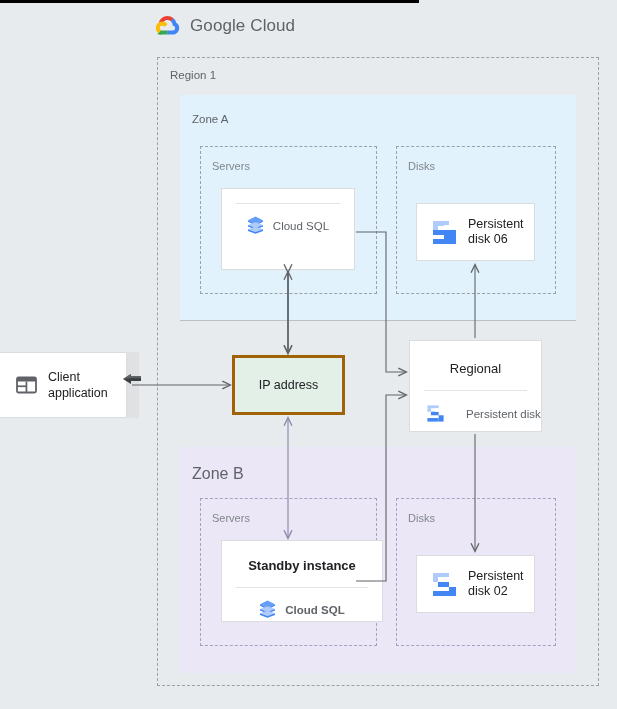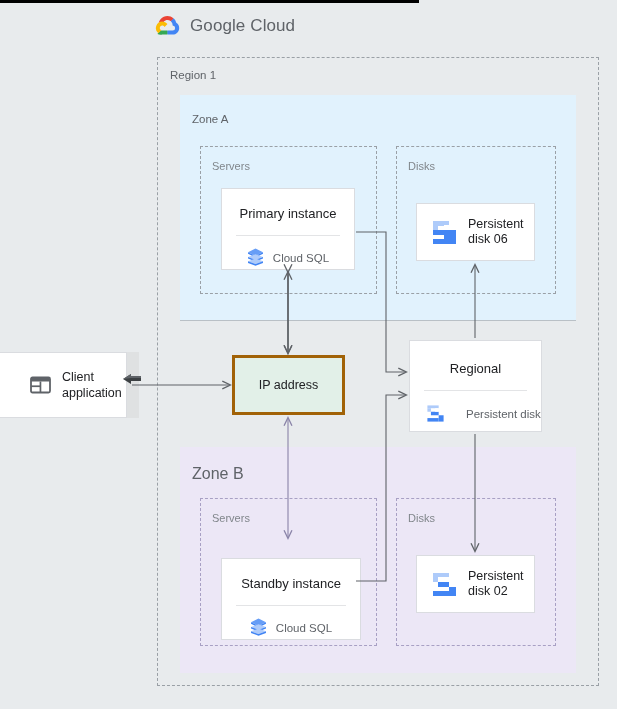--- a/index.html
+++ b/index.html
@@ -51,21 +51,21 @@
   .card-title{font-size:13px;color:#202124;text-align:center;}
   .card-divider{height:1px;background:#e3e4e6;}
   .card-sub{display:flex;align-items:center;justify-content:center;gap:9px;
             font-size:11.5px;color:#5f6368;}
 
   #primary-instance{left:221px;top:188px;width:134px;height:82px;}
   #primary-instance .card-title{margin-top:17px;}
   #primary-instance .card-divider{margin:14px 14px 0 14px;}
   #primary-instance .card-sub{margin-top:12px;}
 
-  #standby-instance{left:221px;top:558px;width:140px;height:82px;}
+  #standby-instance{left:221px;top:540px;width:162px;height:82px;font-weight:bold;}
   #standby-instance .card-title{margin-top:17px;}
   #standby-instance .card-divider{margin:14px 14px 0 14px;}
   #standby-instance .card-sub{margin-top:12px;}
 
   #pdisk-01{left:416px;top:203px;width:119px;height:58px;
             display:flex;align-items:center;gap:10px;padding-left:14px;}
   #pdisk-02{left:416px;top:555px;width:119px;height:58px;
             display:flex;align-items:center;gap:10px;padding-left:14px;}
   .disk-label{font-size:12.5px;color:#202124;line-height:15px;}
 
@@ -77,21 +77,21 @@
   
   #ip-address{left:232px;top:355px;width:113px;height:60px;
       background:#e2f0e8;border:3px solid #a16207;
       display:flex;align-items:center;justify-content:center;
       font-size:12.5px;color:#202124;}
 
   
   #client-app-bg{left:0;top:352px;width:139px;height:66px;background:#dfe1e2;}
   #client-app{left:0;top:352px;width:127px;height:66px;background:#fff;
       border:1px solid #dadce0;border-left:none;
-      display:flex;align-items:center;gap:11px;padding-left:30px;}
+      display:flex;align-items:center;gap:11px;padding-left:16px;}
   #client-app-label{font-size:12.5px;color:#202124;line-height:16px;}
 
   
   #cursor{left:122px;top:371px;width:20px;height:16px;}
 
   
   #wires{left:0;top:0;width:617px;height:709px;}
 
   .zoneA-hairline{left:180px;top:320px;width:396px;height:1px;background:#b9c0c6;}
 
@@ -124,21 +124,20 @@
 <div class="abs" id="zone-a"></div>
 <div class="abs" id="zone-a-label">Zone A</div>
 <div class="abs zoneA-hairline"></div>
 
 <div class="abs group" id="servers-a"></div>
 <div class="abs group-label" id="servers-a-label">Servers</div>
 <div class="abs group" id="disks-a"></div>
 <div class="abs group-label" id="disks-a-label">Disks</div>
 
 <div class="abs card" id="primary-instance">
-  <div class="card-title">Primary instance</div>
   <div class="card-divider"></div>
   <div class="card-sub">
     <span class="sql-ico">
       <svg viewBox="0 0 17 19" width="17" height="19" xmlns="http://www.w3.org/2000/svg">
         <path d="M8.5 0.6 16 4.2 8.5 7.8 1 4.2z" fill="#669df6"></path>
         <path d="M8.5 7.8 16 4.2v1.6L8.5 9.4 1 5.8V4.2z" fill="#4285f4"></path>
         <path d="M8.5 6.2 16 9.0 8.5 11.8 1 9.0z" fill="#aecbfa"></path>
         <path d="M8.5 11.8 16 9.0v1.6L8.5 13.4 1 10.6V9.0z" fill="#4285f4"></path>
         <path d="M8.5 10.5 16 13.3 8.5 16.1 1 13.3z" fill="#aecbfa"></path>
         <path d="M8.5 16.1 16 13.3v1.6L8.5 17.7 1 14.9v-1.6z" fill="#4285f4"></path>

